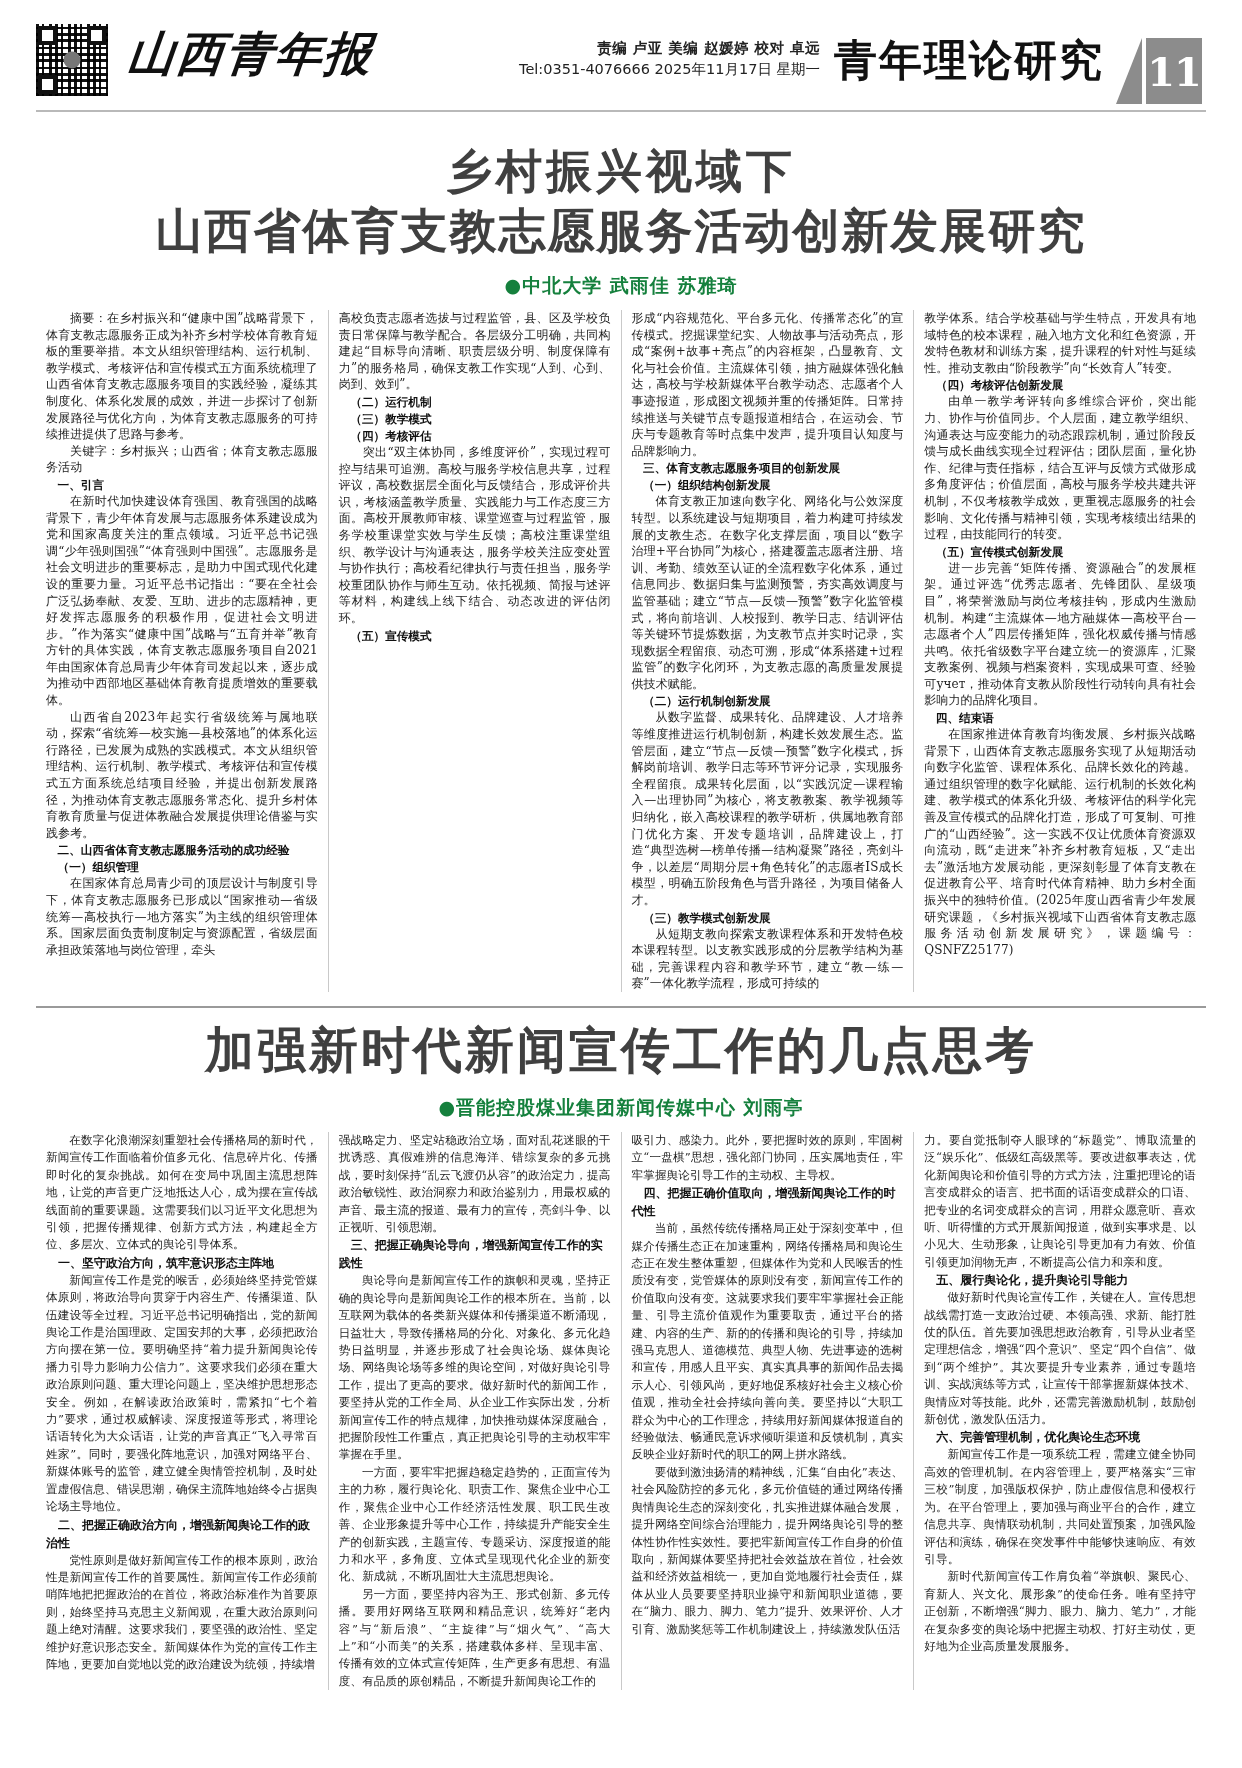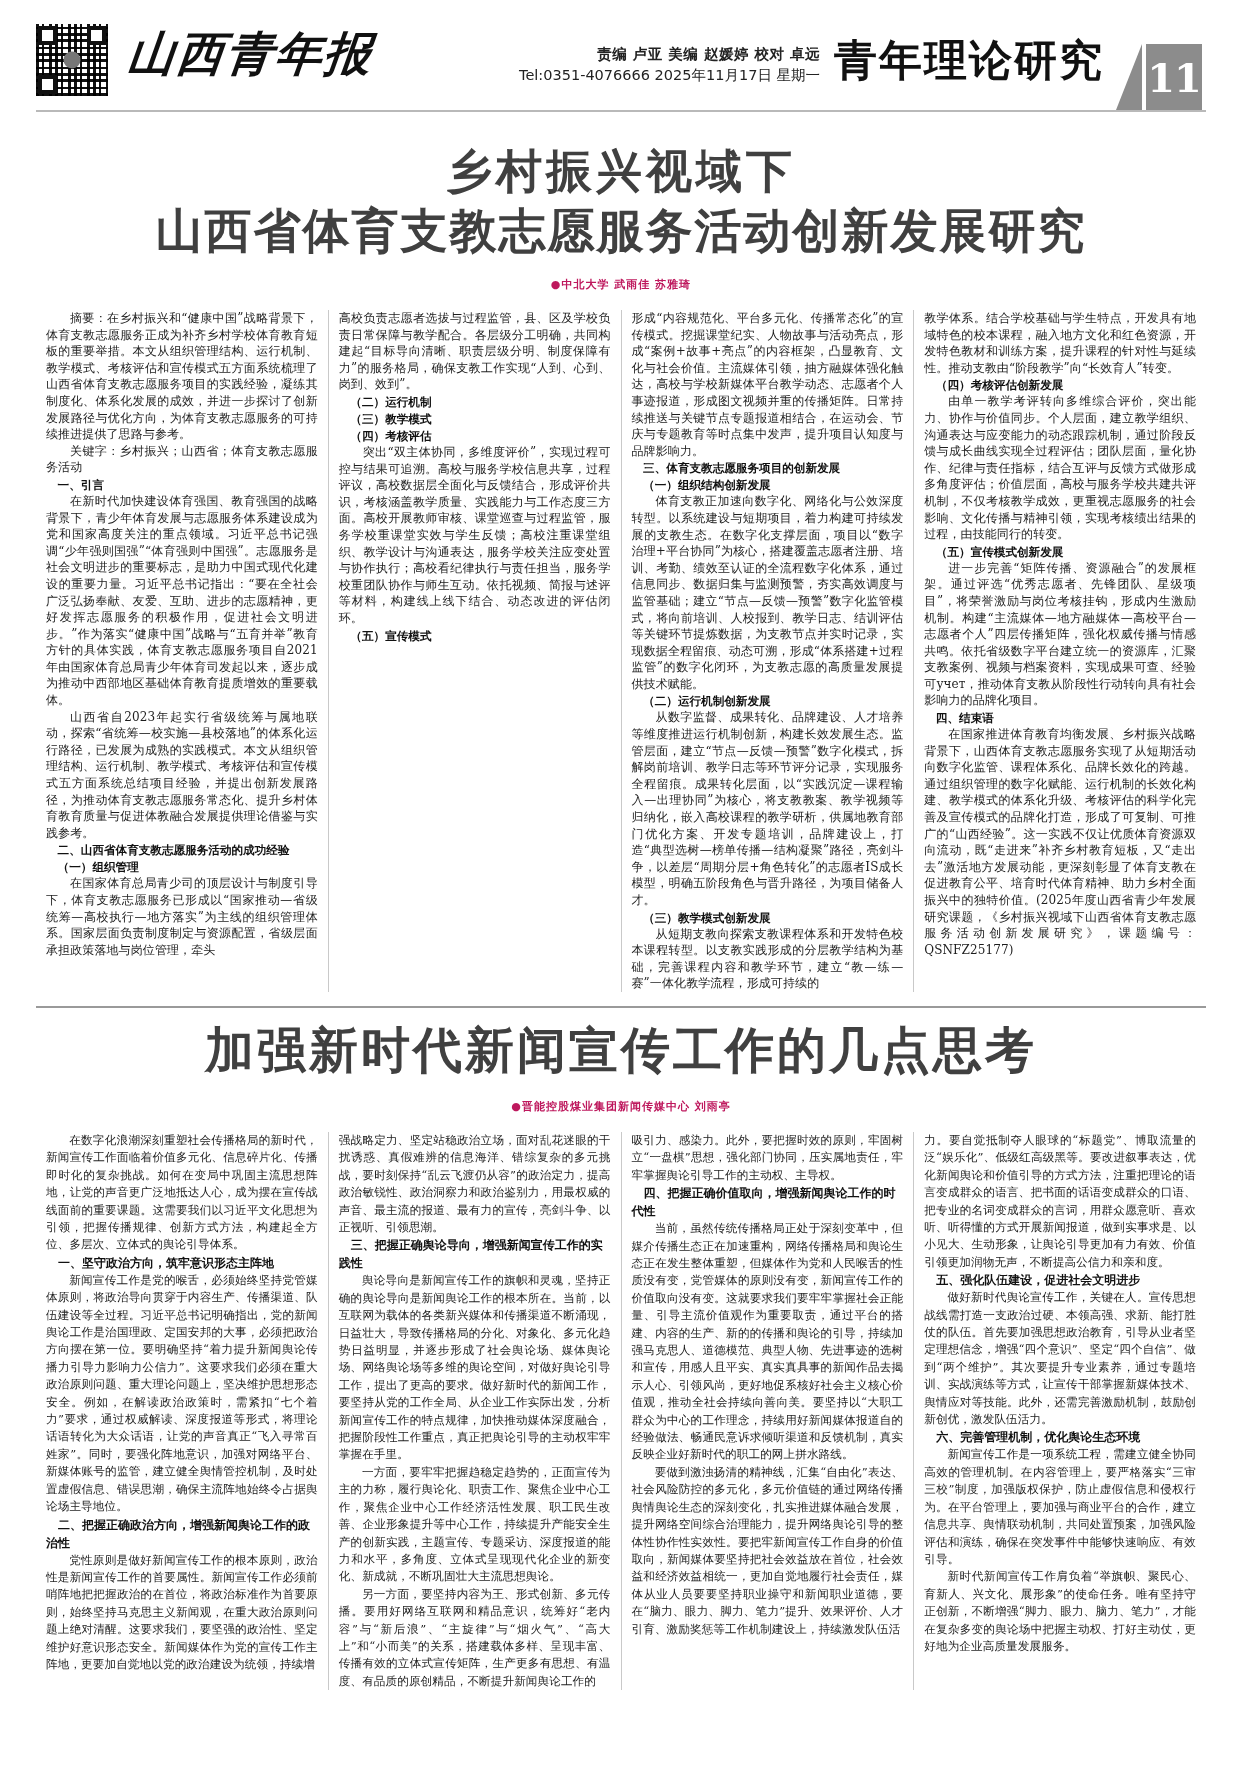--- a/index.html
+++ b/index.html
@@ -39,21 +39,21 @@
   .qr-dot{position:absolute;left:50%;top:50%;transform:translate(-50%,-50%);width:17px;height:17px;border-radius:50%;background:#777;}
 
   .nameplate{
     margin-left:20px;margin-top:4px;flex:0 0 auto;
     font-family:"DejaVu Serif","Liberation Serif",serif;
     font-weight:700;font-size:47px;letter-spacing:2px;
     font-style:italic;color:#111;line-height:64px;
     transform:skewX(-6deg);
     white-space:nowrap;
   }
-  .mh-right{margin-left:auto;display:flex;align-items:flex-end;padding-top:14px;}
+  .mh-right{margin-left:auto;display:flex;align-items:center;padding-top:14px;}
   .mh-meta{text-align:right;font-size:14.5px;line-height:21px;color:#222;padding-bottom:6px;white-space:nowrap;}
   .mh-meta .row1{font-weight:700;letter-spacing:.5px;}
   .mh-meta .row2{letter-spacing:0px;}
   .section-name{
     font-family:Liberation Serif, serif;
     font-weight:700;font-size:43px;letter-spacing:2px;color:#111;
     margin-left:14px;padding-bottom:2px;white-space:nowrap;
   }
   .pageno-wrap{position:relative;margin-left:12px;width:86px;height:48px;}
   .slash{
@@ -69,21 +69,21 @@
 
   
   .headline{
     text-align:center;
     font-family:"DejaVu Sans","Liberation Sans",sans-serif;
     font-weight:700;color:#404040;
   }
   .hl1{padding:30px 30px 0;}
   .hl1 .l1{font-size:46px;line-height:58px;letter-spacing:4px;}
   .hl1 .l2{font-size:47px;line-height:62px;letter-spacing:2px;}
-  .byline{text-align:center;font-size:11px;line-height:26px;color:#be185d;padding:10px 0 8px;letter-spacing:1px;
+  .byline{text-align:center;font-size:19px;line-height:26px;color:#15803d;padding:10px 0 8px;letter-spacing:1px;
     font-family:"DejaVu Serif","Liberation Serif",serif;font-weight:600;}
 
   .hl2{padding:10px 20px 0;}
   .hl2 .l1{font-size:49px;line-height:66px;letter-spacing:3px;}
 
   
   .cols{
     display:flex;
     padding:4px 36px 0 36px;
     box-sizing:border-box;
@@ -224,21 +224,21 @@
         <p>另一方面，要坚持内容为王、形式创新、多元传播。要用好网络互联网和精品意识，统筹好“老内容”与“新后浪”、“主旋律”与“烟火气”、“高大上”和“小而美”的关系，搭建载体多样、呈现丰富、传播有效的立体式宣传矩阵，生产更多有思想、有温度、有品质的原创精品，不断提升新闻舆论工作的</p>
       </div>
     <div class="col">
         <p class="noind">吸引力、感染力。此外，要把握时效的原则，牢固树立“一盘棋”思想，强化部门协同，压实属地责任，牢牢掌握舆论引导工作的主动权、主导权。</p>
         <h3>四、把握正确价值取向，增强新闻舆论工作的时代性</h3>
         <p>当前，虽然传统传播格局正处于深刻变革中，但媒介传播生态正在加速重构，网络传播格局和舆论生态正在发生整体重塑，但媒体作为党和人民喉舌的性质没有变，党管媒体的原则没有变，新闻宣传工作的价值取向没有变。这就要求我们要牢牢掌握社会正能量、引导主流价值观作为重要取责，通过平台的搭建、内容的生产、新的的传播和舆论的引导，持续加强马克思人、道德模范、典型人物、先进事迹的选树和宣传，用感人且平实、真实真具事的新闻作品去揭示人心、引领风尚，更好地促系核好社会主义核心价值观，推动全社会持续向善向美。要坚持以“大职工群众为中心的工作理念，持续用好新闻媒体报道自的经验做法、畅通民意诉求倾听渠道和反馈机制，真实反映企业好新时代的职工的网上拼水路线。</p>
         <p>要做到激浊扬清的精神线，汇集“自由化”表达、社会风险防控的多元化，多元价值链的通过网络传播舆情舆论生态的深刻变化，扎实推进媒体融合发展，提升网络空间综合治理能力，提升网络舆论引导的整体性协作性实效性。要把牢新闻宣传工作自身的价值取向，新闻媒体要坚持把社会效益放在首位，社会效益和经济效益相统一，更加自觉地履行社会责任，媒体从业人员要要坚持职业操守和新闻职业道德，要在“脑力、眼力、脚力、笔力”提升、效果评价、人才引育、激励奖惩等工作机制建设上，持续激发队伍活</p>
       </div>
     <div class="col">
         <p class="noind">力。要自觉抵制夺人眼球的“标题党”、博取流量的泛“娱乐化”、低级红高级黑等。要改进叙事表达，优化新闻舆论和价值引导的方式方法，注重把理论的语言变成群众的语言、把书面的话语变成群众的口语、把专业的名词变成群众的言词，用群众愿意听、喜欢听、听得懂的方式开展新闻报道，做到实事求是、以小见大、生动形象，让舆论引导更加有力有效、价值引领更加润物无声，不断提高公信力和亲和度。</p>
-        <h3>五、强化队伍建设，促进社会文明进步</h3>
+        <h3>五、履行舆论化，提升舆论引导能力</h3>
         <p>做好新时代舆论宣传工作，关键在人。宣传思想战线需打造一支政治过硬、本领高强、求新、能打胜仗的队伍。首先要加强思想政治教育，引导从业者坚定理想信念，增强“四个意识”、坚定“四个自信”、做到“两个维护”。其次要提升专业素养，通过专题培训、实战演练等方式，让宣传干部掌握新媒体技术、舆情应对等技能。此外，还需完善激励机制，鼓励创新创优，激发队伍活力。</p>
         <h3>六、完善管理机制，优化舆论生态环境</h3>
         <p>新闻宣传工作是一项系统工程，需建立健全协同高效的管理机制。在内容管理上，要严格落实“三审三校”制度，加强版权保护，防止虚假信息和侵权行为。在平台管理上，要加强与商业平台的合作，建立信息共享、舆情联动机制，共同处置预案，加强风险评估和演练，确保在突发事件中能够快速响应、有效引导。</p>
         <p>新时代新闻宣传工作肩负着“举旗帜、聚民心、育新人、兴文化、展形象”的使命任务。唯有坚持守正创新，不断增强“脚力、眼力、脑力、笔力”，才能在复杂多变的舆论场中把握主动权、打好主动仗，更好地为企业高质量发展服务。</p>
       </div>
   </div>
 
 </div>
 
 </body></html>

